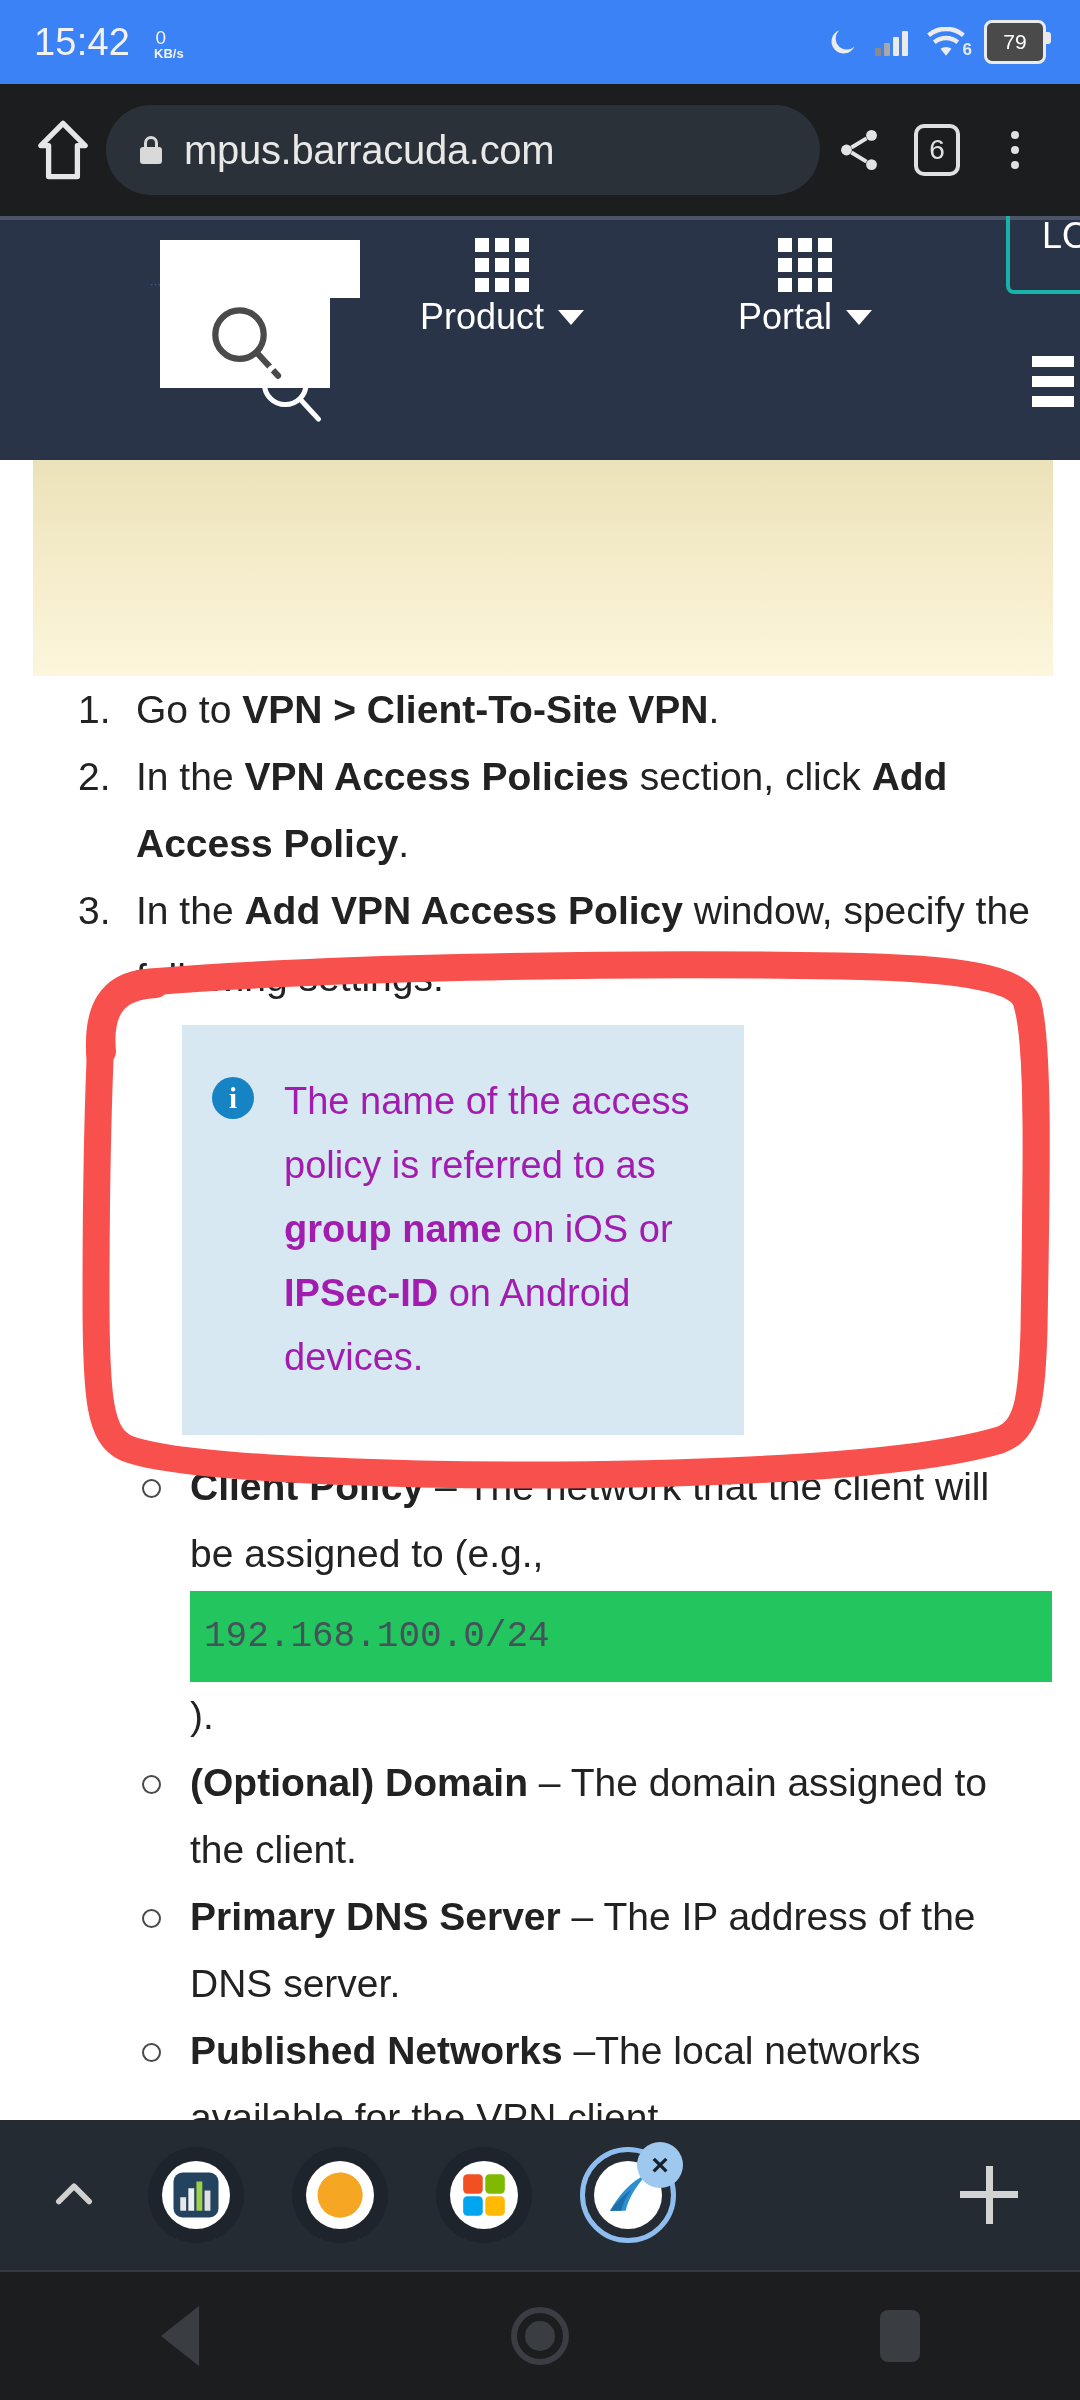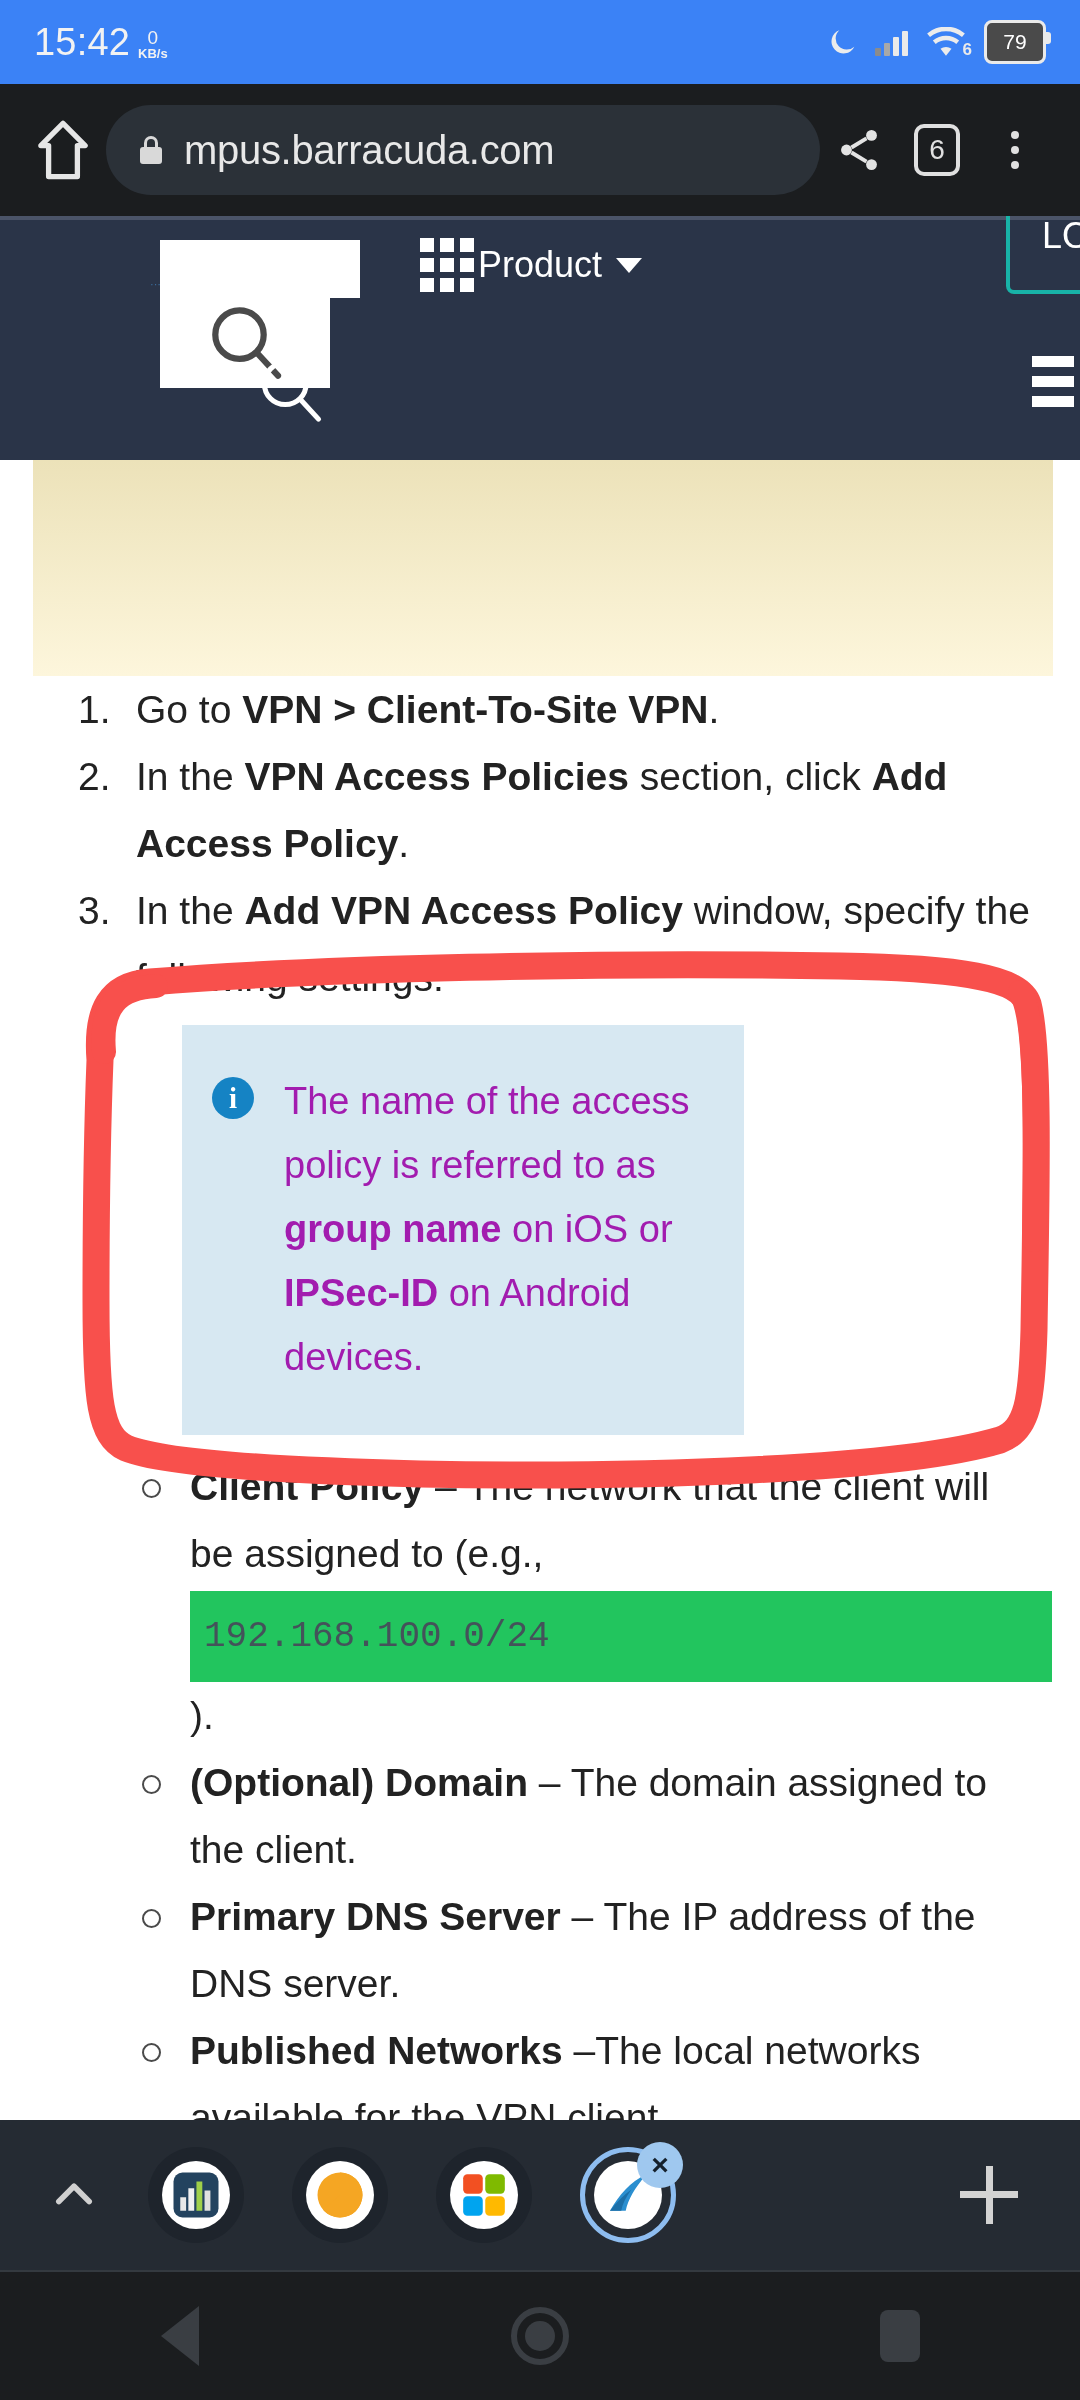--- a/index.html
+++ b/index.html
@@ -13,21 +13,21 @@
   
   .statusbar{
     position:absolute; top:0; left:0; width:1080px; height:84px;
     background:#3b82f6; display:flex; align-items:center;
     justify-content:space-between; padding:0 34px;
   }
   .sb-left{ display:flex; align-items:flex-end; gap:8px; }
   .sb-clock{ color:#f2f2f2; font-size:38px; letter-spacing:.2px; line-height:1; font-weight:400; }
   .sb-net{ display:flex; flex-direction:column; align-items:center; line-height:1; margin-bottom:1px;}
   .sb-net .n1{ color:#f2f2f2; font-size:19px; }
-  .sb-net .n2{ color:#f2f2f2; font-size:13px; font-weight:700; }
+  .sb-net .n2{ color:#f2f2f2; font-size:13px; font-weight:700;margin-left:16px; }
   .sb-right{ display:flex; align-items:center; gap:16px; }
   .moon-svg{ display:block; }
   .bars{ display:flex; align-items:flex-end; gap:3px; height:28px; }
   .bars i{ display:block; width:6px; background:#eaeaea; border-radius:1px; }
   .bars i:nth-child(1){height:8px; background:#8b8b8b;}
   .bars i:nth-child(2){height:13px;background:#a8a8a8;}
   .bars i:nth-child(3){height:19px;}
   .bars i:nth-child(4){height:25px;}
   .wifi-wrap{ position:relative; width:44px; height:30px; }
   .wifi-6{ position:absolute; right:-4px; bottom:-3px; font-size:17px; color:#eaeaea; font-weight:700; }
@@ -76,21 +76,21 @@
     position:absolute; left:150px; top:355px; width:90px;height:22px;
   }
   .search-overlay{
     position:absolute; left:160px; top:24px; width:200px; height:58px; background:#fff;
   }
   .search-overlay2{
     position:absolute; left:160px; top:80px; width:170px; height:92px; background:#fff;
     display:flex; align-items:center; justify-content:center;
   }
   .nav-item{
-    position:absolute; top:22px; display:flex; flex-direction:row;
+    position:absolute; top:22px; display:flex; flex-direction:column;
     align-items:center; gap:4px;
   }
   .grid9{ display:grid; grid-template-columns:repeat(3,14px); grid-template-rows:repeat(3,14px); gap:6px;}
   .grid9 i{ display:block;width:14px;height:14px;background:#fff;}
   .nav-label{ color:#fff; font-size:36px; display:flex; align-items:center; gap:14px; }
   .chev{ width:0;height:0;border-left:13px solid transparent;border-right:13px solid transparent;border-top:15px solid #fff;}
   .nav-search-white{
     position:absolute; left:252px; top:136px;
   }
   .login-btn{
@@ -294,20 +294,37 @@
         <i></i>
         <i></i>
         <i></i>
       </span>
     <span class="nav-label">
       <span>Product</span>
       <span class="chev"></span>
     </span>
   </div>
 
+  <div class="nav-item" style="left:738px;">
+    <span class="grid9">
+        <i></i>
+        <i></i>
+        <i></i>
+        <i></i>
+        <i></i>
+        <i></i>
+        <i></i>
+        <i></i>
+        <i></i>
+      </span>
+    <span class="nav-label">
+      <span>Portal</span>
+      <span class="chev"></span>
+    </span>
+  </div>
 
   <div class="nav-search-white">
     <svg width="76" height="76" viewBox="0 0 24 24">
       <circle cx="10.5" cy="10" r="6.6" fill="none" stroke="#ffffff" stroke-width="1.6"></circle>
       <path d="M15.3 15 21 21.2" stroke="#ffffff" stroke-width="1.6" stroke-linecap="round"></path>
     </svg>
   </div>
 
   <div class="login-btn">
     <span>LO</span>

